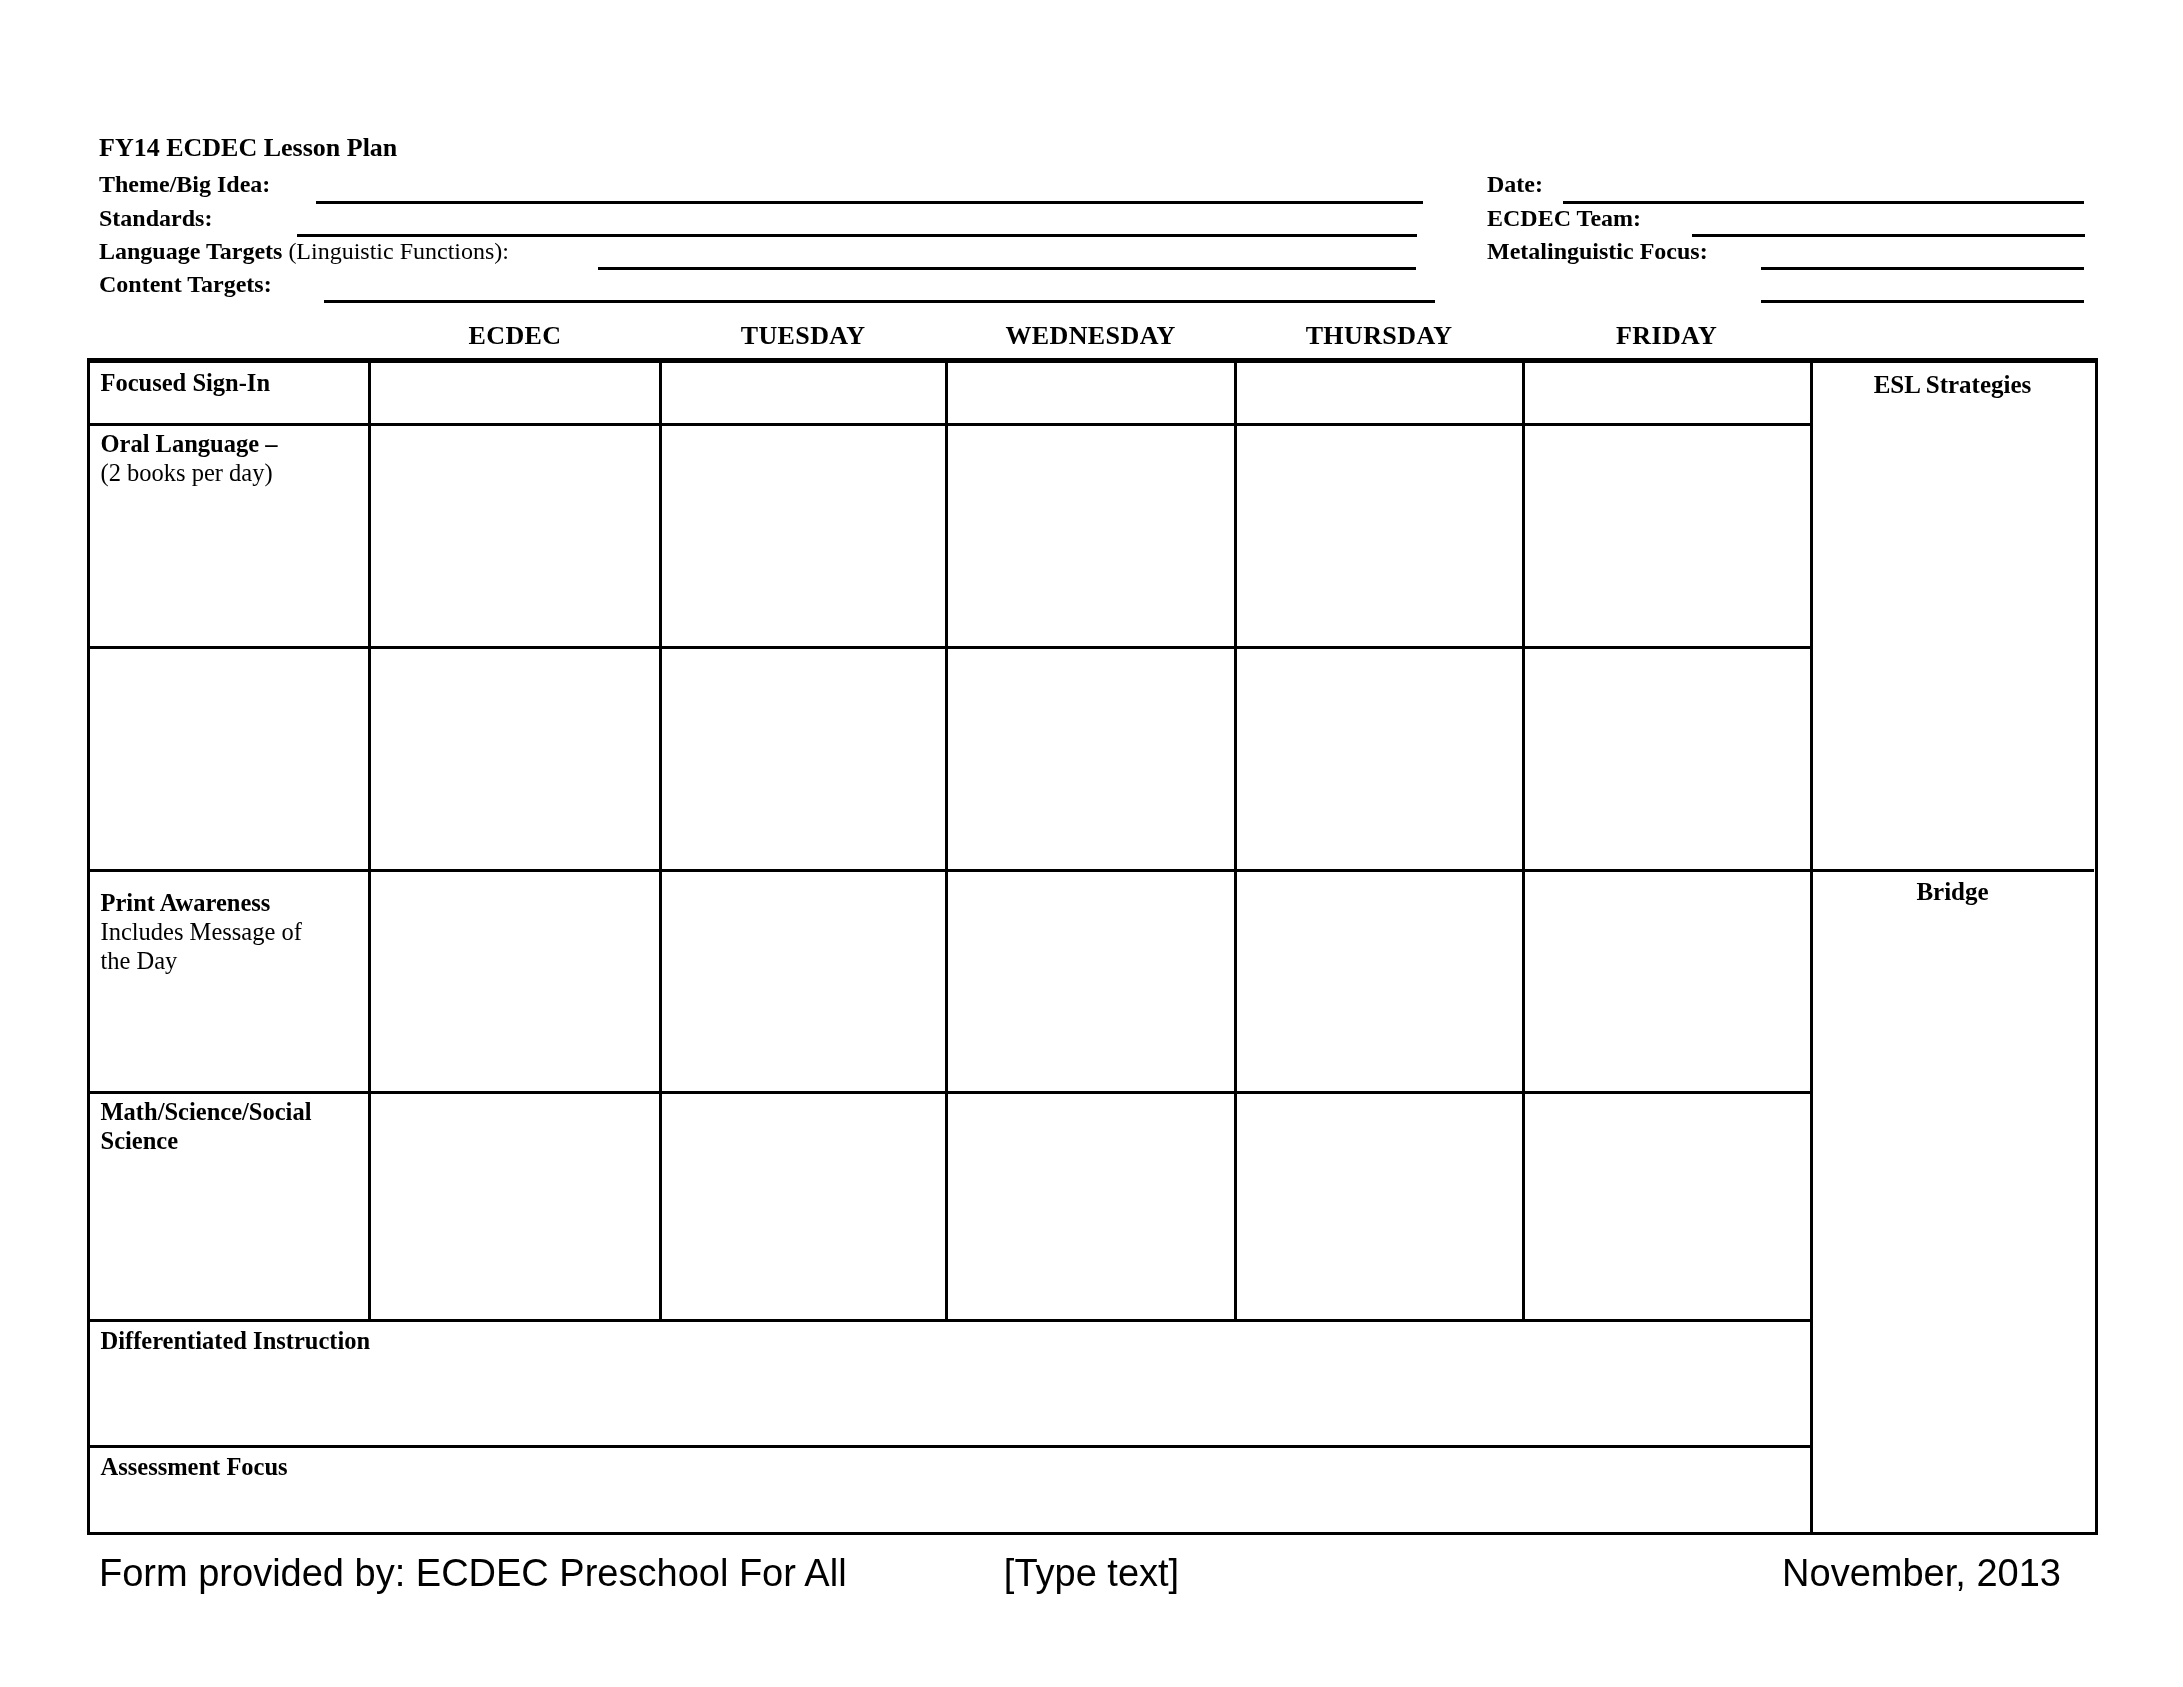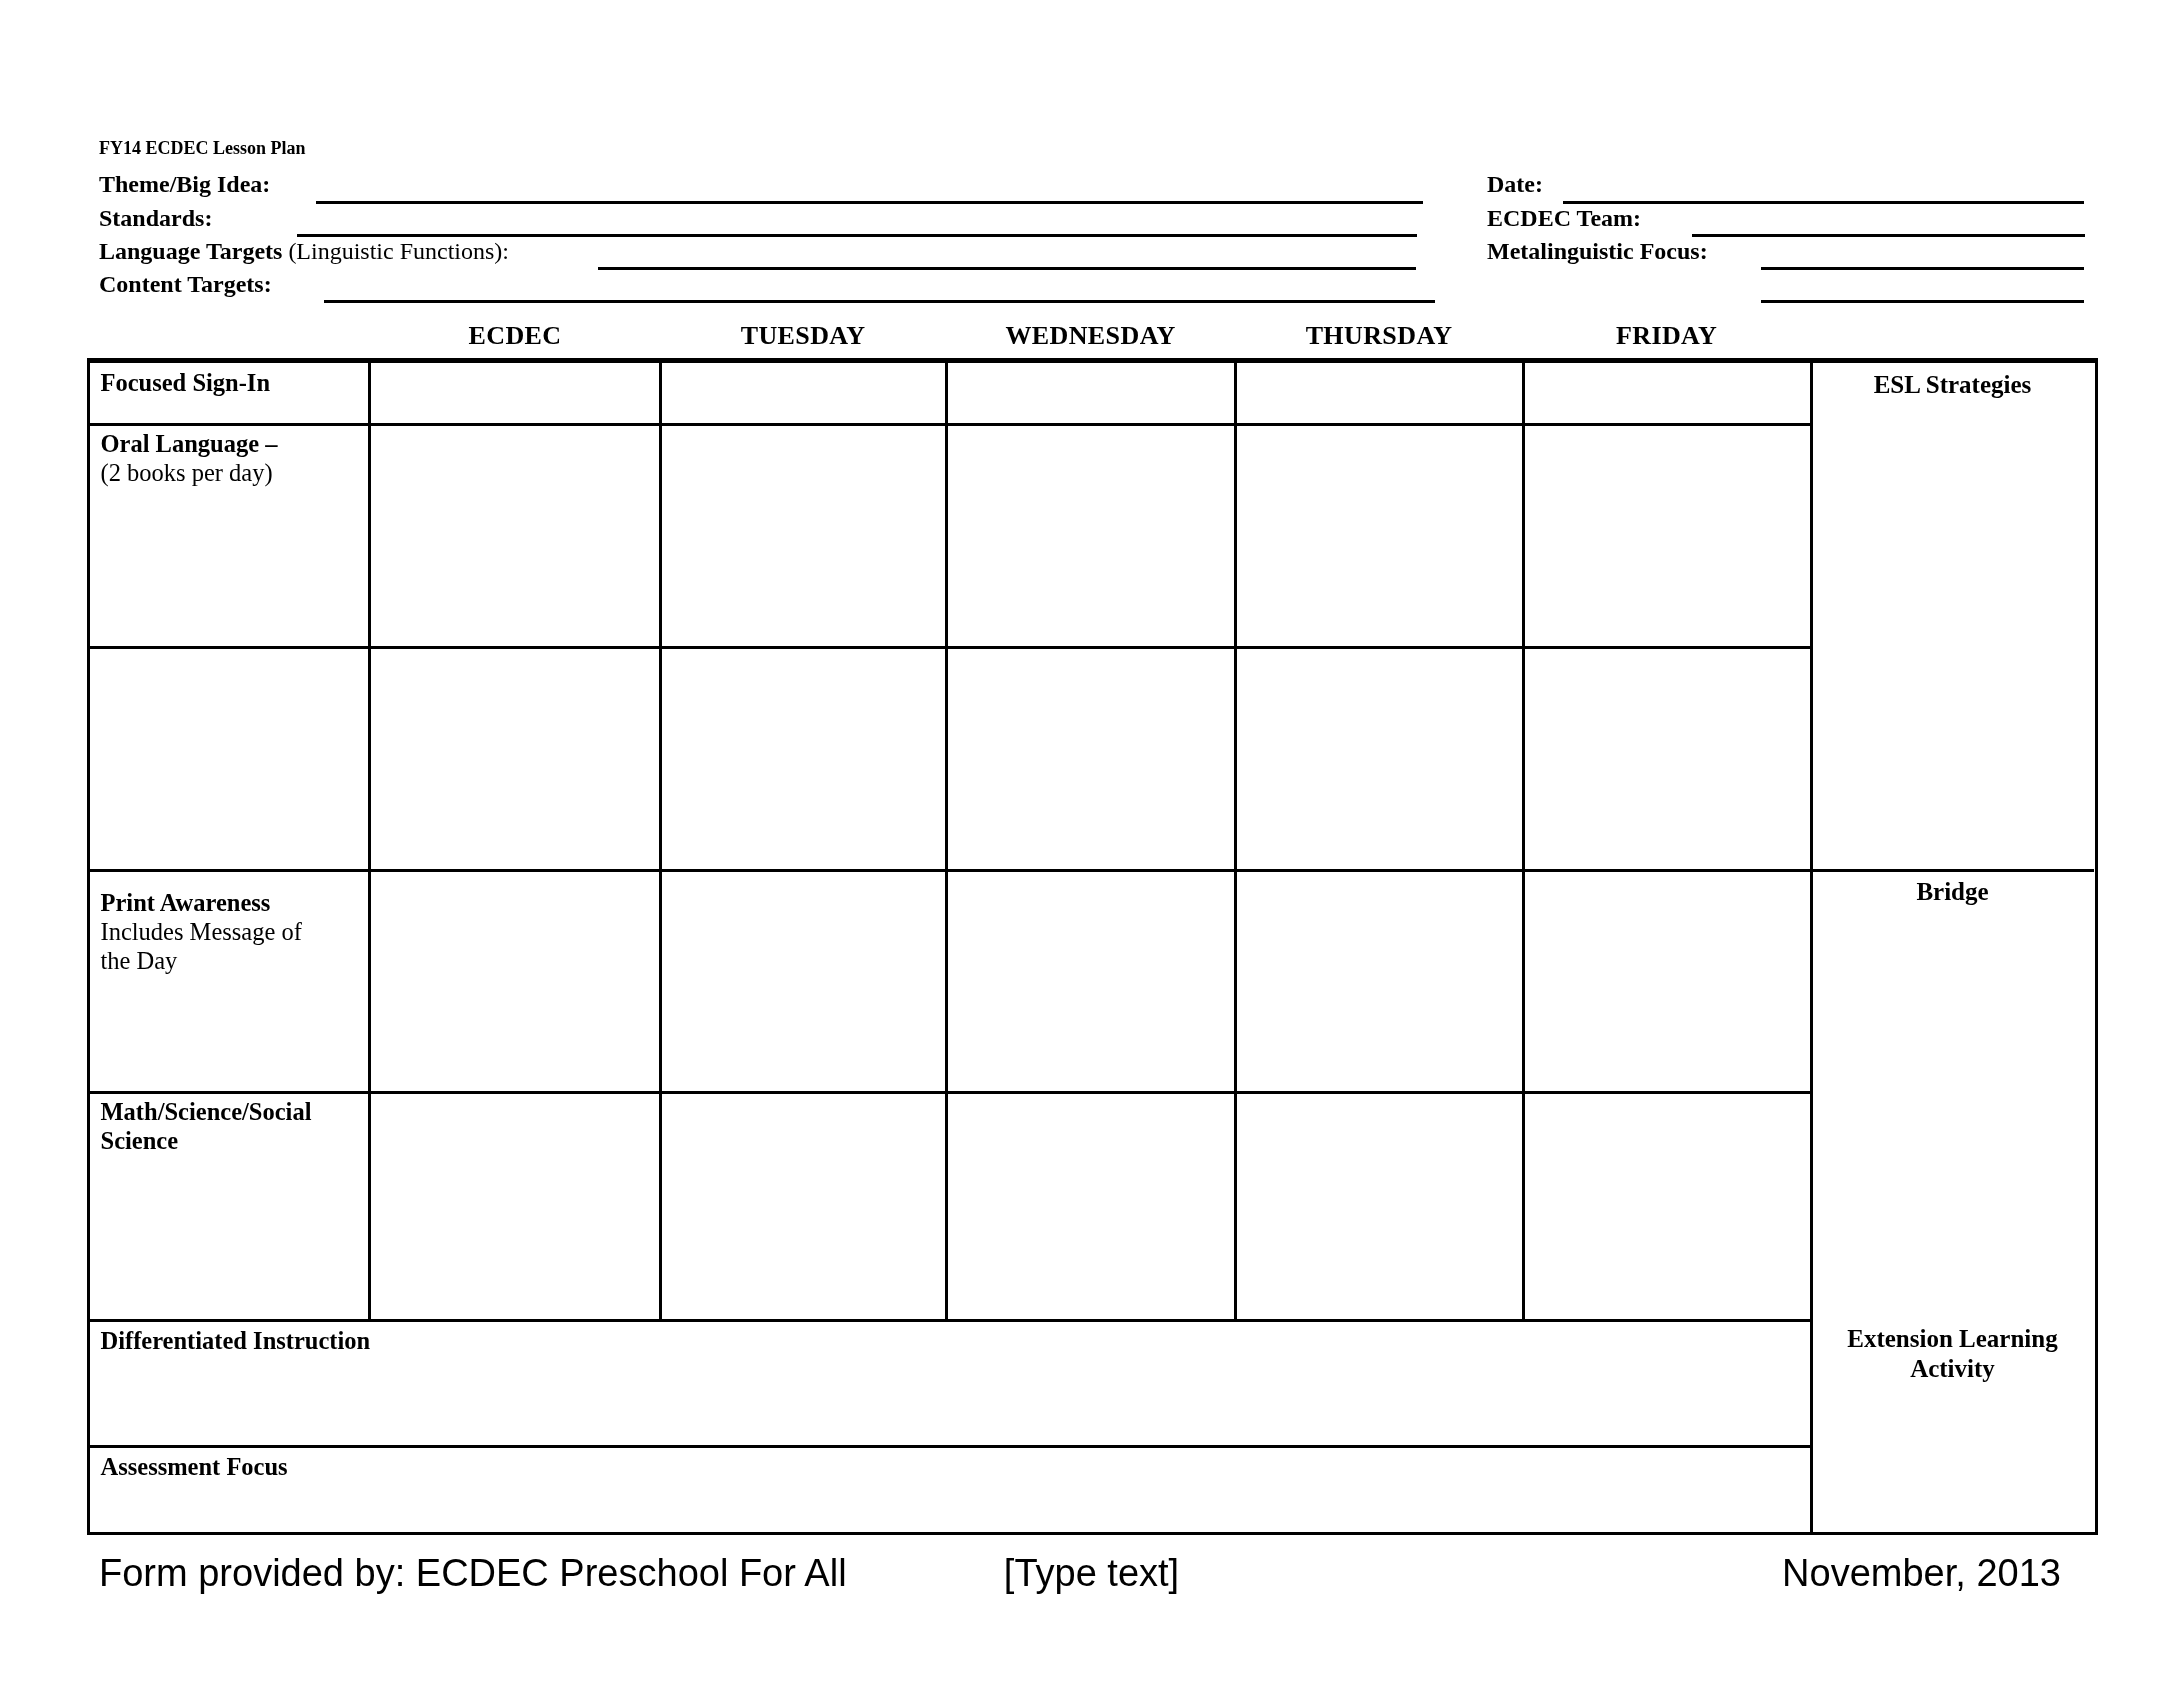--- a/index.html
+++ b/index.html
@@ -7,21 +7,21 @@
     position:relative;
     width:2184px;height:1687px;
     background:#ffffff;
     font-family:"Liberation Serif", serif;
     color:#000;
     overflow:hidden;
   }
   
   .doc-title{
     position:absolute;left:99px;top:133px;
-    font-size:18px;font-weight:bold;line-height:30px;
+    font-size:26px;font-weight:bold;line-height:30px;
   }
   .hf-label{
     position:absolute;
     font-size:24px;font-weight:bold;line-height:30px;white-space:nowrap;
   }
   .hf-label .reg{font-weight:normal;}
   .fill-line{
     position:absolute;height:2.6px;background:#000;
   }
   
@@ -186,24 +186,20 @@
     </div>
     <div class="merged-area" style="left:0;top:1082px;width:1720px;height:86px">
       <div class="fullrow-label" style="top:7px">Assessment Focus</div>
     </div>
 
     <div class="merged-area" style="left:1720px;top:0;width:285px;height:506px"></div>
     <div class="merged-area" style="left:1720px;top:506px;width:285px;height:663px"></div>
 
     <div class="side-title" style="top:7px">ESL Strategies</div>
     <div class="side-title" style="top:514px">Bridge</div>
-    <div class="side-title" style="top:961px">
-      <div>Extension Learning</div>
-      <div>Activity</div>
-    </div>
 
   </div>
 
   <div class="footer-text" style="left:99px">Form provided by: ECDEC Preschool For All</div>
   <div class="footer-text" style="left:873px;width:437px;text-align:center">[Type text]</div>
   <div class="footer-text" style="left:1747px;width:349px;text-align:center">November, 2013</div>
 
 </div>
 
 

